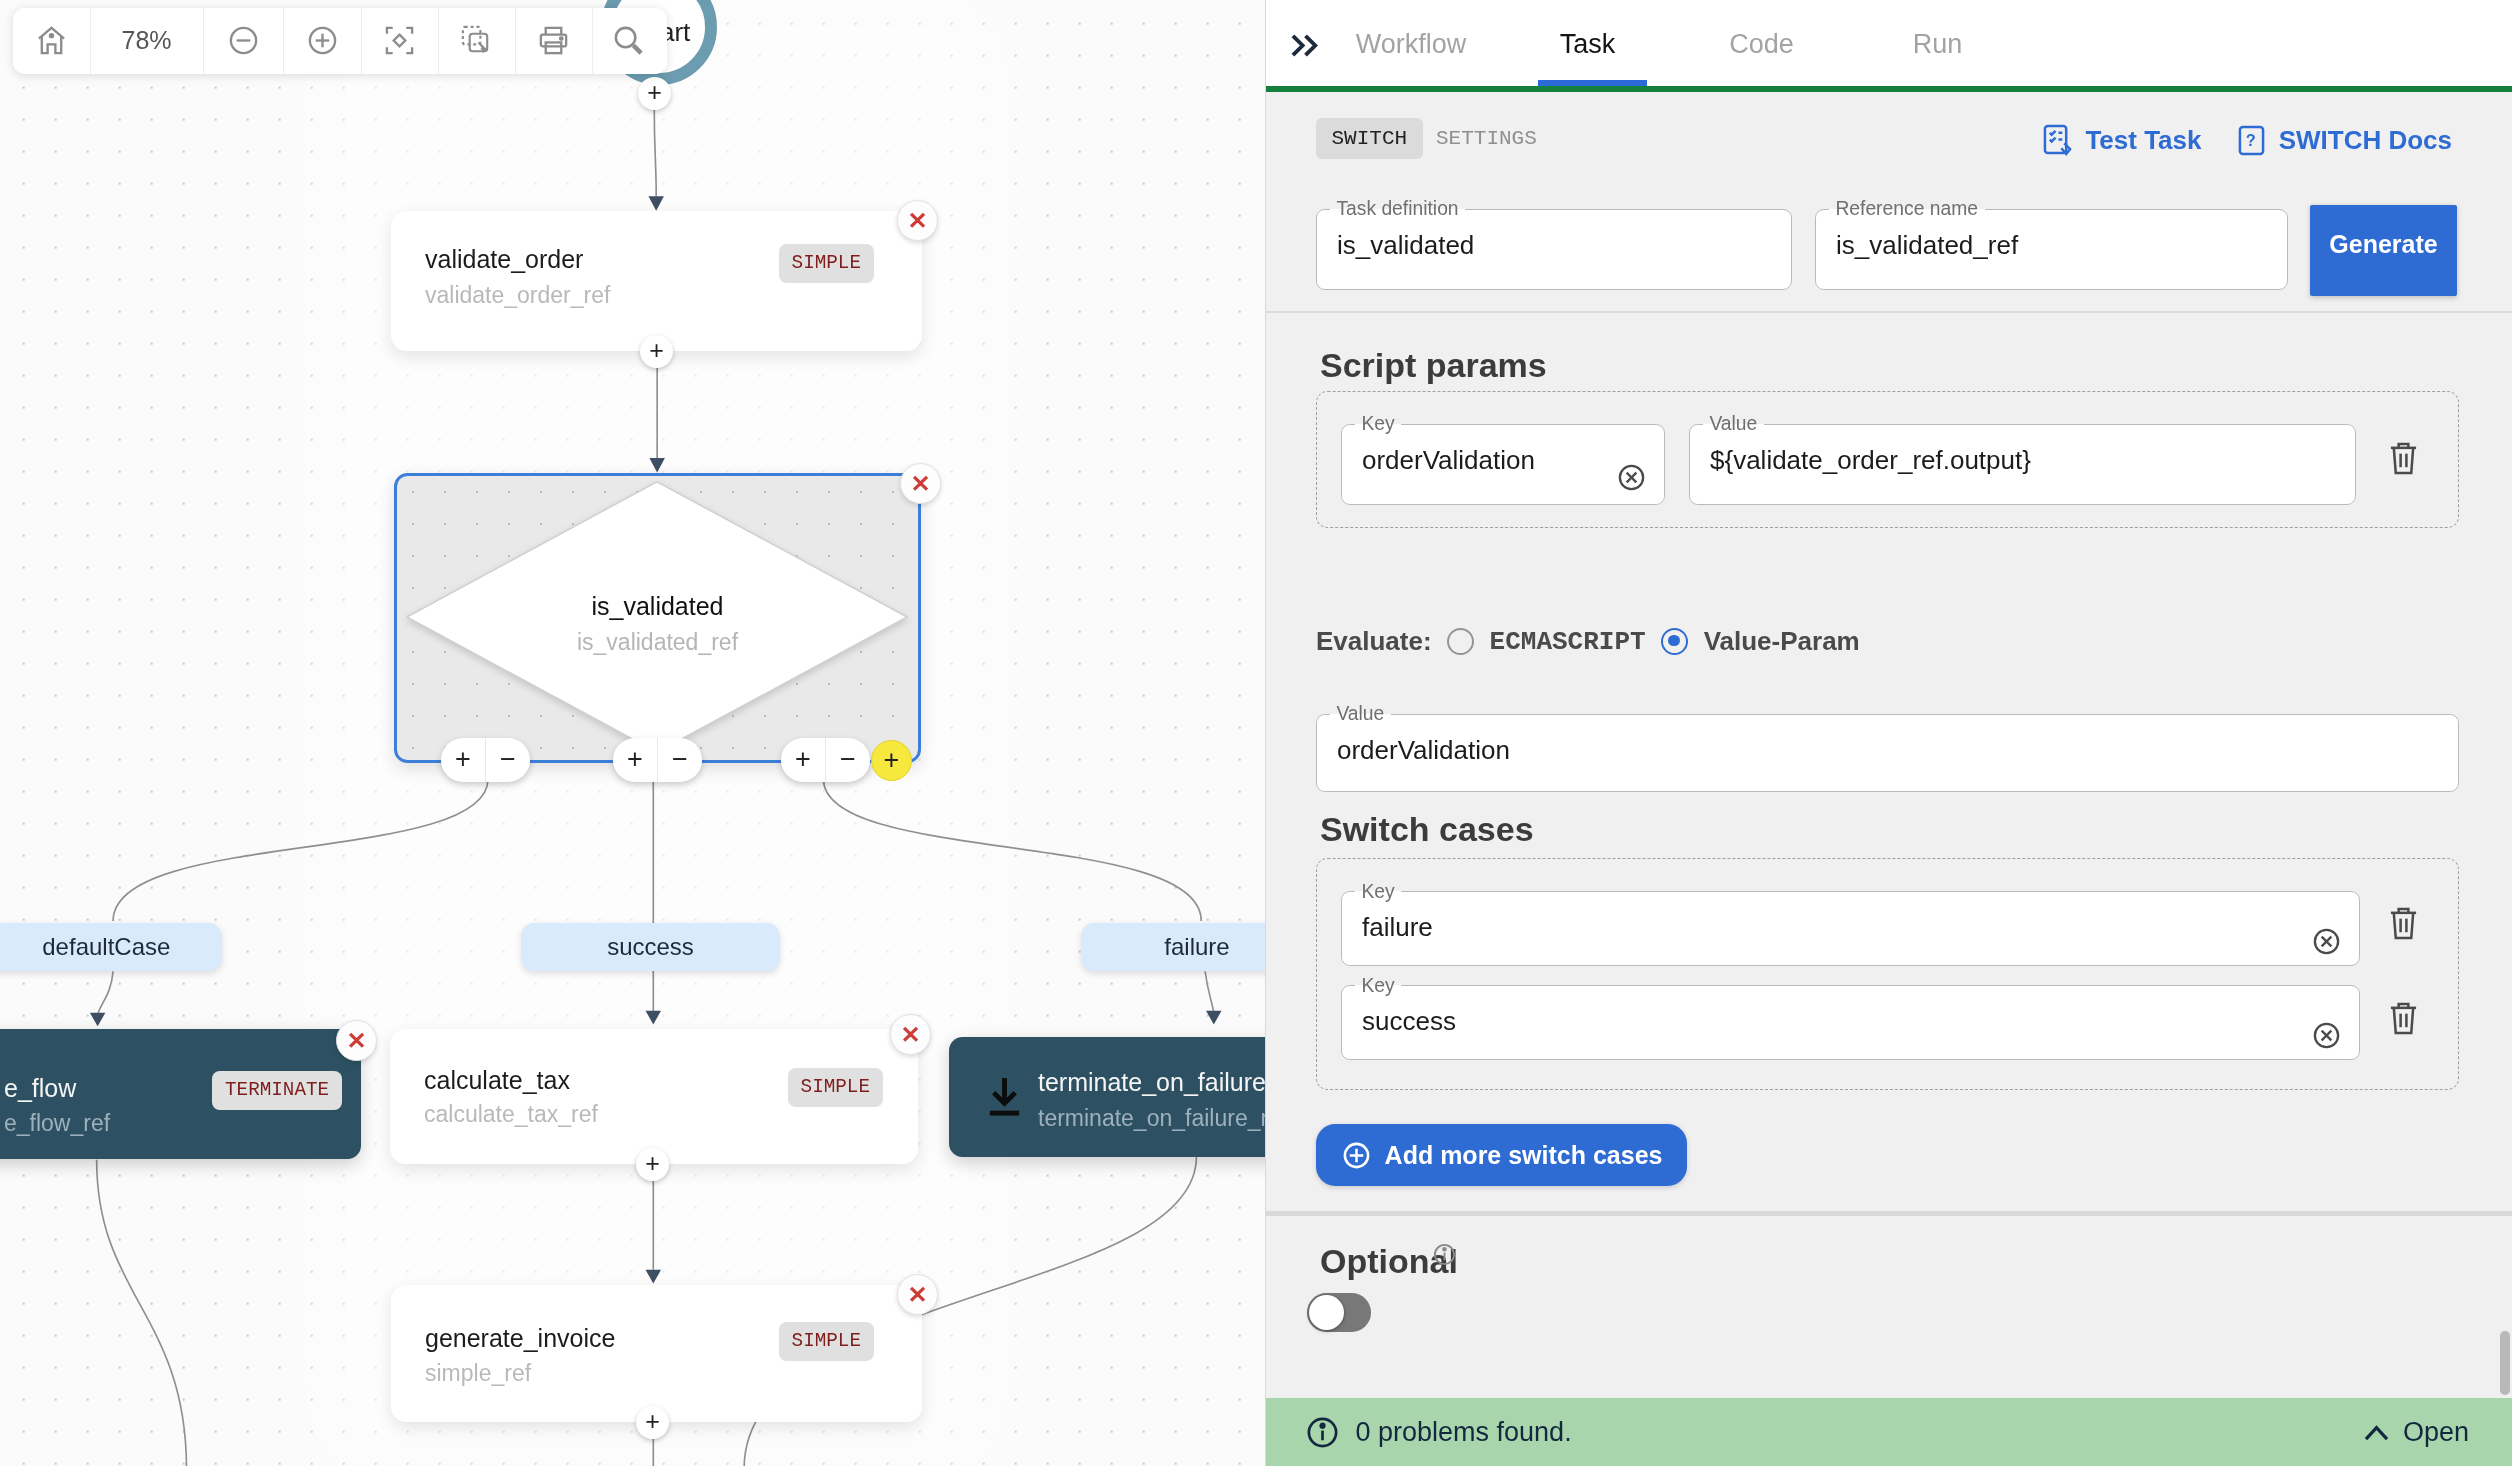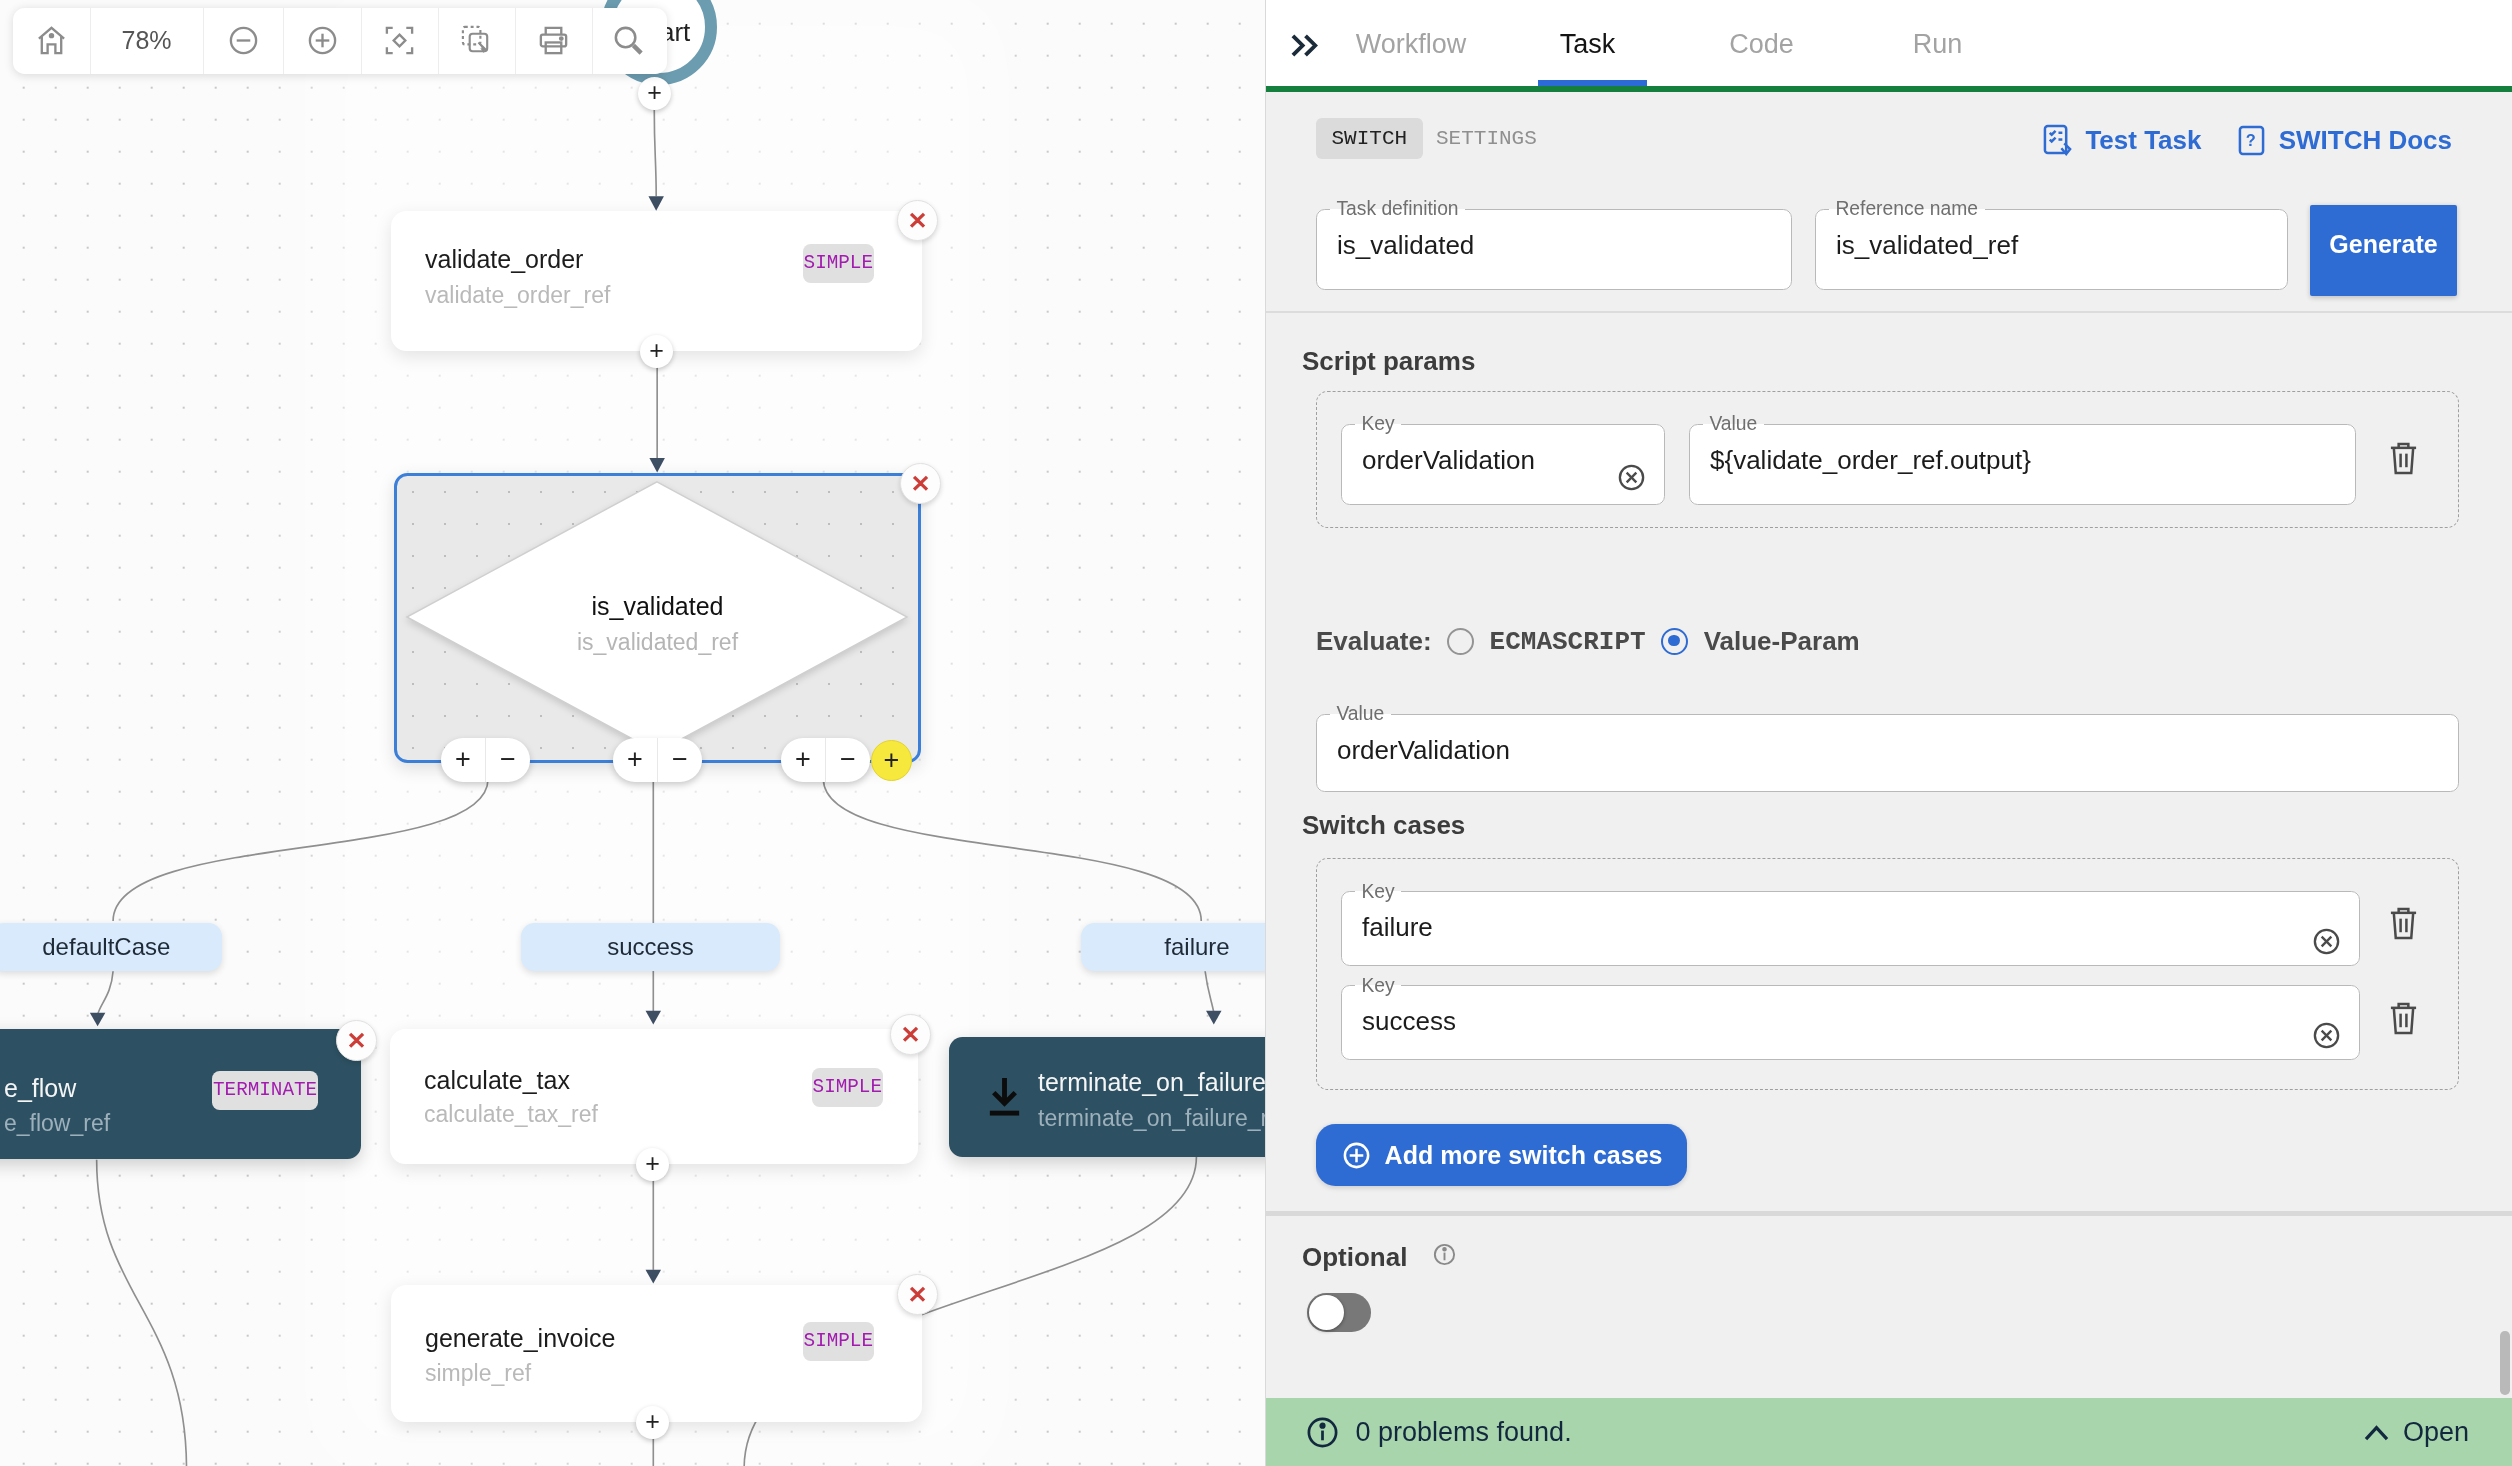--- a/index.html
+++ b/index.html
@@ -13,22 +13,22 @@
     background-image:radial-gradient(circle, #c7c7c7 1.4px, transparent 1.4px);
     background-size:32px 32px; background-position:7.7px 7.7px; }
   .halo { position:absolute; left:319px; top:0; width:676px; height:1467px;
     background:rgba(255,255,255,.55); filter:blur(43px); }
   #edges { position:absolute; left:0; top:0; z-index:2; }
 
   .node-card { position:absolute; background:#fff; border-radius:15.5px;
     box-shadow:0 5.8px 17.4px rgba(0,0,0,.10); z-index:3; }
   .node-title { position:absolute; left:34px; font-size:25px; color:#1c1c1c; }
   .node-ref { position:absolute; left:34px; font-size:23px; color:#b9b9b9; }
-  .badge { position:absolute; background:#e0e0e0; color:#a21caf; border-radius:7.7px;
-    font-size:19.3px; line-height:39px; height:39px; padding:0 1px; }
+  .badge { position:absolute; background:#e0e0e0; color:#7f1d1d; border-radius:7.7px;
+    font-size:19.3px; line-height:39px; height:39px; padding:0 13px; }
   .closex { position:absolute; width:41px; height:41px; border-radius:50%;
     background:#fdfdfd; border:1px solid #e2e2e2; box-shadow:0 1.9px 5.8px rgba(0,0,0,.15);
     color:#cd3d38; font-size:24px; font-weight:bold; text-align:center; line-height:39px; z-index:4; }
   .plusc { position:absolute; width:33px; height:33px; border-radius:50%; background:#fff;
     box-shadow:0 1.9px 5.8px rgba(0,0,0,.22); color:#222; font-size:25px; text-align:center;
     line-height:30px; z-index:4; }
   .dark-node { position:absolute; background:#2d5162; border-radius:13.5px;
     box-shadow:0 5.8px 17.4px rgba(0,0,0,.18); z-index:3; }
   .dark-node .t { position:absolute; font-size:25px; color:#f5f5f5; }
   .dark-node .r { position:absolute; font-size:23px; color:#9db0bc; }
@@ -91,21 +91,21 @@
   .clear-ic { position:absolute; right:17.4px; top:50%; margin-top:-7.7px; }
 
   .blue-btn { position:absolute; background:#2e6cd4; border-radius:19.3px; height:62px;
     display:flex; align-items:center; gap:12.6px; padding:0 25px; color:#fff;
     font-size:25px; font-weight:bold; box-shadow:0 1.9px 5.8px rgba(0,0,0,.15); }
   #generate-btn { position:absolute; left:1044px; top:205px; width:147px; height:91px;
     background:#2e6cd4; color:#fff; border-radius:2px; font-size:25px; font-weight:bold;
     text-align:center; line-height:79px; box-shadow:0 1.9px 5.8px rgba(0,0,0,.2); }
 
   .dashed { position:absolute; left:50px; border:1.9px dashed #9f9f9f; border-radius:11.6px; }
-  .hdr { position:absolute; left:36px; font-size:26px; font-weight:bold; color:#3c3c3c; }
+  .hdr { position:absolute; left:54px; font-size:34px; font-weight:bold; color:#3c3c3c; }
   .divider { position:absolute; left:0; width:100%; background:#dcdcdc; }
 
   .radio { width:27px; height:27px; border-radius:50%; border:2.9px solid #949494; display:inline-block; }
   .radio.sel { border-color:#2e6cd4; position:relative; }
   .radio.sel::after { content:""; position:absolute; left:4.8px; top:4.8px; width:11.6px; height:11.6px;
     border-radius:50%; background:#2e6cd4; }
   #evaluate-row { position:absolute; left:50px; top:626px; display:flex; align-items:center;
     gap:15.5px; font-size:26px; font-weight:bold; color:#4a4a4a; }
 
   .toggle { position:absolute; left:41px; top:1293px; width:64px; height:39px;

